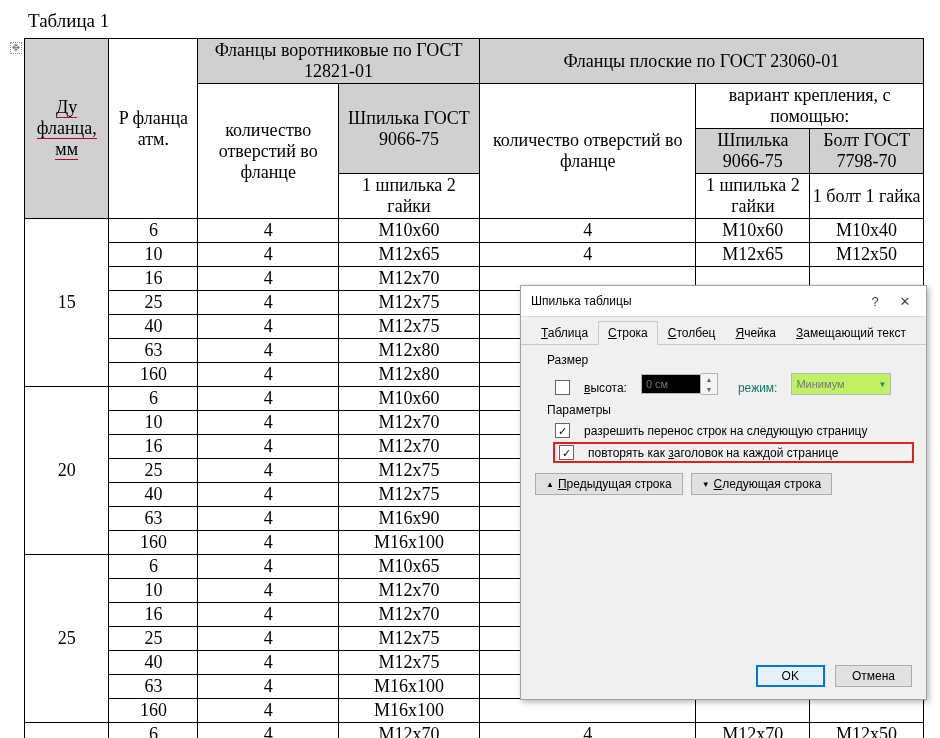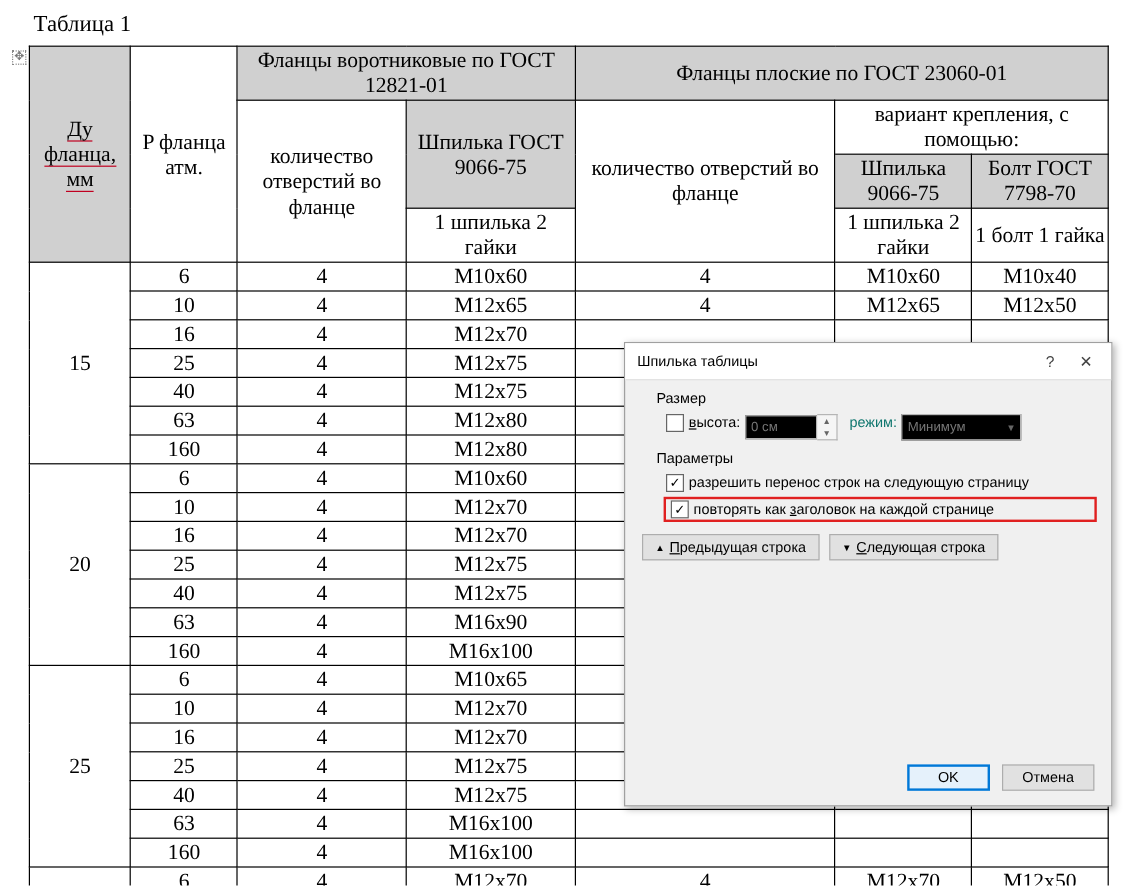--- a/index.html
+++ b/index.html
@@ -15,29 +15,29 @@
 .dialog{position:absolute;left:520px;top:285px;width:405px;background:#f0f0f0;border:1px solid #a0a0a0;box-shadow:2px 2px 6px rgba(0,0,0,.3);font-family:"Segoe UI",Tahoma,sans-serif;font-size:12px;color:#000}
 .titlebar{display:flex;align-items:center;height:30px;padding:0 6px 0 10px;background:#fff;border-bottom:1px solid #ddd}
 .titlebar .t{flex:1;font-size:12px}
 .titlebar .ic{width:30px;height:28px;display:flex;align-items:center;justify-content:center;font-size:13px;color:#444}
 .tabs{display:flex;border-bottom:1px solid #c8c8c8;padding:4px 10px 0}
 .tab{padding:4px 9px;border:1px solid transparent;border-bottom:none;cursor:default;font-size:12px}
 .tab.active{background:#f0f0f0;border-color:#c8c8c8;border-bottom:1px solid #f0f0f0;margin-bottom:-1px}
 .body{padding:8px 14px 10px}
 .group-title{font-size:12px;margin:2px 0 4px}
 .sub{margin-left:12px;font-size:12px;margin-bottom:6px}
-.row{display:flex;align-items:flex-start;gap:4px;margin:4px 0}
+.row{display:flex;align-items:flex-end;gap:14px;margin:4px 0}
 .cb{width:13px;height:13px;border:1px solid #666;display:inline-flex;align-items:center;justify-content:center;background:#fff;font-size:10px;line-height:10px}
 .cb.checked::after{content:"✓";font-size:11px}
 .acc{text-decoration:underline}
 .spin{display:flex;align-items:center}
 .spin input{width:50px;height:18px;border:1px solid #b5b5b5;background:#000000;color:#777;font-size:11px;padding:0 4px}
 .spin .sp{width:16px;height:20px;border:1px solid #b5b5b5;border-left:none;display:flex;flex-direction:column;background:#f5f5f5}
 .spin .sp div{flex:1;font-size:7px;display:flex;align-items:center;justify-content:center;color:#666}
-.sel{height:20px;border:1px solid #b5b5b5;background:#000000;color:#777;font-size:11px;padding:0 4px;display:flex;align-items:center;width:90px;justify-content:space-between}
+.sel{height:20px;border:1px solid #b5b5b5;background:#bef264;color:#777;font-size:11px;padding:0 4px;display:flex;align-items:center;width:90px;justify-content:space-between}
 .sel .arr{font-size:8px;color:#666}
 .redbox{border:2px solid #e02020;padding:1px 2px;margin:2px -2px}
 .navbtns{display:flex;gap:8px;margin-top:10px}
 .btn{border:1px solid #adadad;background:#e1e1e1;padding:3px 10px;font-size:12px;display:flex;align-items:center;gap:4px}
 .btn .tri{font-size:8px}
 .dlgbtns{display:flex;justify-content:flex-end;gap:10px;padding:10px 14px 12px;margin-top:150px}
 .okbtn{border:2px solid #0078d7;background:#e5f1fb;padding:2px 24px;font-size:12px}
 .cancelbtn{border:1px solid #adadad;background:#e1e1e1;padding:3px 16px;font-size:12px}
 </style>
 </head>
@@ -265,20 +265,27 @@
         </tbody>
 </table>
 </div>
 
 <div class="dialog">
  <div class="titlebar">
   <div class="t">Шпилька таблицы</div>
   <div class="ic">?</div>
   <div class="ic">✕</div>
  </div>
+ <div class="tabs" id="tabs">
+        <div class="tab"><span><span class="acc">Т</span>аблица</span></div>
+        <div class="tab active"><span><span class="acc">С</span>трока</span></div>
+        <div class="tab"><span><span class="acc">С</span>толбец</span></div>
+        <div class="tab"><span><span class="acc">Я</span>чейка</span></div>
+        <div class="tab"><span><span class="acc">З</span>амещающий текст</span></div>
+      </div>
  <div class="body">
   <div class="sub">Размер</div>
   <div class="row" style="margin-left:20px">
    <span class="cb"></span>
    <span><span class="acc">в</span><span>ысота:</span></span>
    <span class="spin">
      <input disabled="" value="0 см" style="">
      <span class="sp">
               <div>▲</div>
               <div>▼</div>

